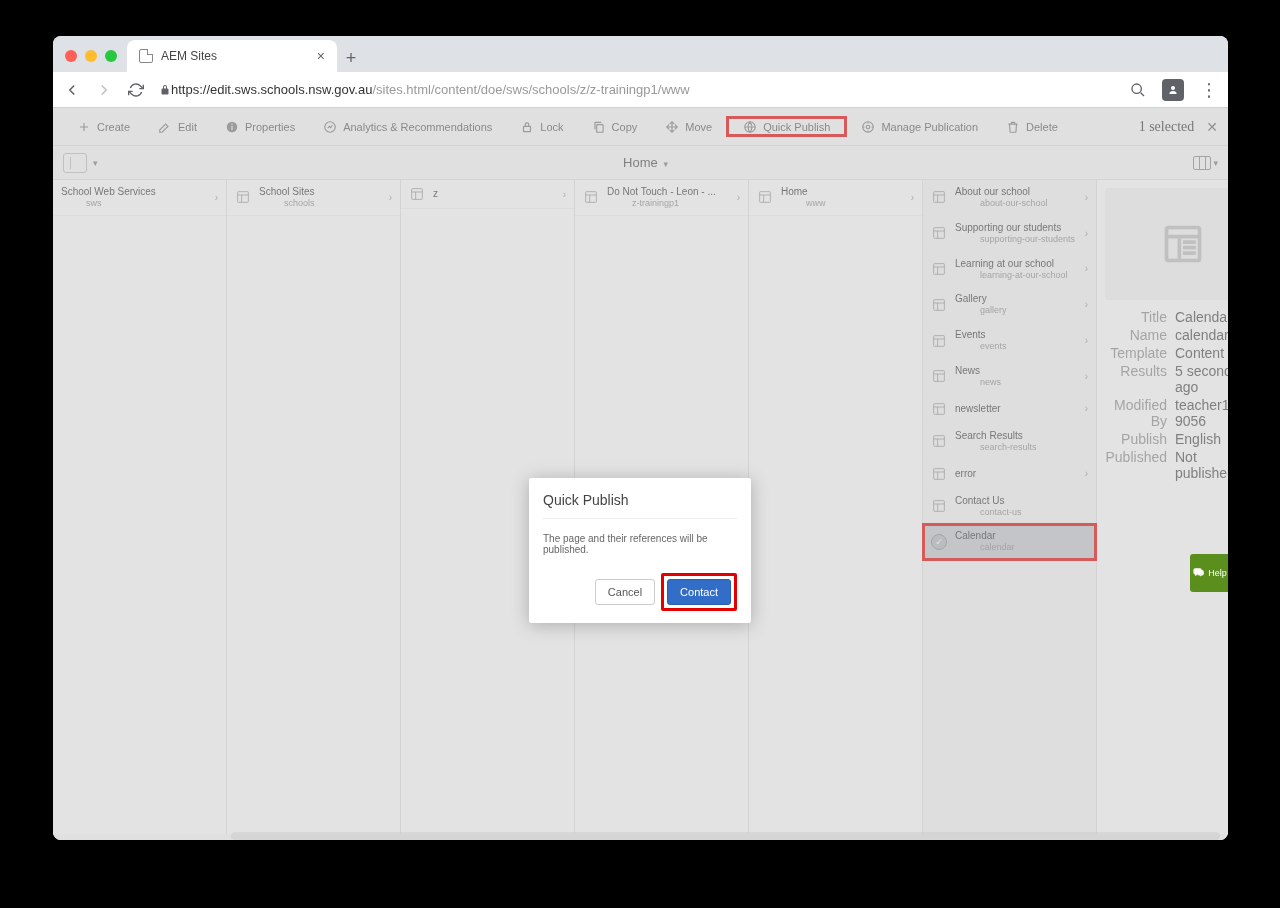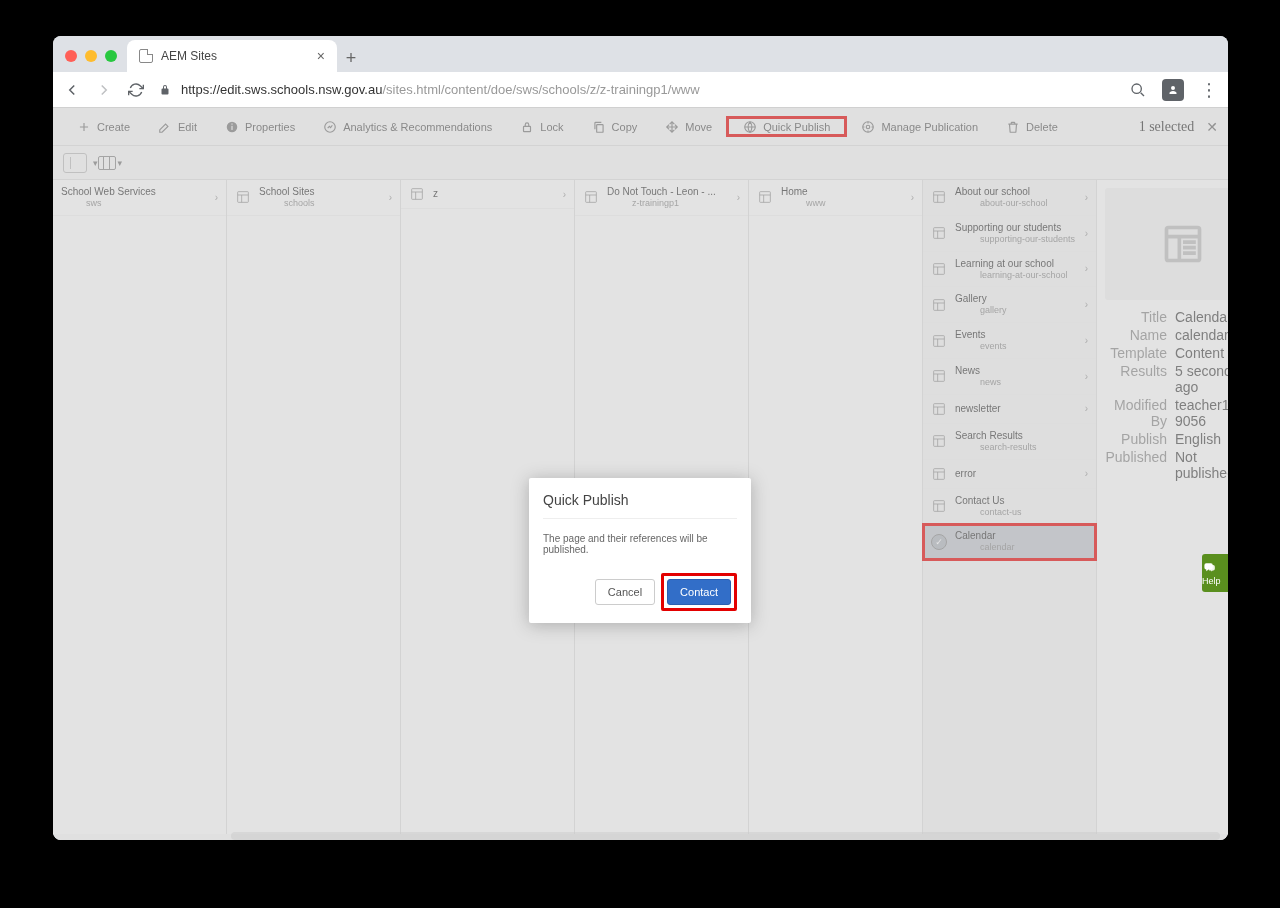--- a/index.html
+++ b/index.html
@@ -14,21 +14,21 @@
 .wb-close { background: #ff5f57; } .wb-min { background: #febc2e; } .wb-max { background: #28c840; }
 .tab { background: #fff; height: 32px; width: 210px; border-radius: 8px 8px 0 0; display: flex; align-items: center; padding: 0 12px; gap: 8px; font-size: 12px; color: #444; }
 .tab .fileicon { width: 14px; height: 14px; border: 1px solid #888; border-radius: 2px; position: relative; }
 .tab .fileicon::after { content: ""; position: absolute; right: -1px; top: -1px; width: 5px; height: 5px; background: #fff; border-left: 1px solid #888; border-bottom: 1px solid #888; }
 .tab .x { margin-left: auto; font-size: 14px; color: #666; }
 .newtab { width: 28px; height: 28px; display: flex; align-items: center; justify-content: center; color: #666; font-size: 18px; }
 
 
 .urlbar { height: 36px; background: #fff; border-bottom: 1px solid #d0d0d0; display: flex; align-items: center; padding: 0 10px; gap: 14px; }
 .navicon { width: 18px; height: 18px; color: #5f6368; display: flex; align-items: center; justify-content: center; }
-.urltext { flex: 1; font-size: 13px; color: #999; display: flex; align-items: center; gap: 10px; }
+.urltext { flex: 1; font-size: 13px; color: #999; display: flex; align-items: center; }
 .urltext .lock { width: 12px; height: 12px; }
 .urltext b { color: #333; font-weight: normal; }
 .urlright { display: flex; align-items: center; gap: 16px; color: #5f6368; }
 .urlright .zoom { width: 16px; height: 16px; }
 .urlright .profile { width: 22px; height: 22px; background: #5f6368; border-radius: 4px; display: flex; align-items: center; justify-content: center; }
 .urlright .kebab { font-size: 18px; }
 
 
 .app { position: relative; height: calc(100% - 72px); background: #f5f5f5; }
 .dim { position: absolute; inset: 0; background: rgba(200,200,200,0.45); pointer-events: none; z-index: 5; }
@@ -81,21 +81,21 @@
 .dialog { position: absolute; z-index: 20; left: 476px; top: 370px; width: 222px; background: #fff; border-radius: 2px; box-shadow: 0 2px 18px rgba(0,0,0,.25); padding: 14px 14px 12px; }
 .dialog h3 { font-size: 14px; font-weight: 400; color: #444; padding-bottom: 10px; border-bottom: 1px solid #eee; margin-bottom: 14px; }
 .dialog p { font-size: 10px; color: #666; margin-bottom: 18px; }
 .dialog .btns { display: flex; justify-content: flex-end; gap: 6px; align-items: center; }
 .dialog button { font-size: 11px; padding: 6px 12px; border-radius: 3px; cursor: pointer; }
 .btn-cancel { background: #fff; border: 1px solid #ccc; color: #555; }
 .btn-publish { background: #326ec8; border: 1px solid #2a5fb0; color: #fff; }
 .publish-hl { border: 3px solid #e30000; padding: 3px; border-radius: 2px; }
 
 
-.helpfab { position: absolute; right: 0; bottom: 248px; width: 26px; height: 38px; background: #5a8f1e; color: #fff; font-size: 9px; display: flex; flex-direction: column; align-items: flex-start; justify-content: center; gap: 1px; z-index: 30; border-radius: 3px 0 0 3px; }
+.helpfab { position: absolute; right: 0; bottom: 248px; width: 38px; height: 38px; background: #5a8f1e; color: #fff; font-size: 9px; display: flex; align-items: center; justify-content: center; gap: 1px; z-index: 30; border-radius: 3px 0 0 3px; }
 .helpfab svg { width: 16px; height: 14px; fill: #fff; }
 
 
 .hscroll { position: absolute; left: 178px; right: 8px; bottom: 0; height: 8px; background: #ccc; border-radius: 4px; opacity: .5; }
 </style>
 </head>
 <body>
 
 <div class="browser-window">
 
@@ -222,20 +222,21 @@
           <span>Delete</span>
         </div>
       <div class="spacer"></div>
       <span class="selcount">1 selected</span>
       <span class="closex">✕</span>
     </div>
 
     <div class="titlerow">
       <div class="railbtn"></div>
         <span class="caret">▾</span>
+      <div class="center"><span>Home</span> <span class="caret">▾</span></div>
       <div class="colviewicon">
           <span></span>
           <span></span>
           <span></span>
         </div>
         <span class="caret">▾</span>
     </div>
 
     <div class="columns">
       <div class="col">

